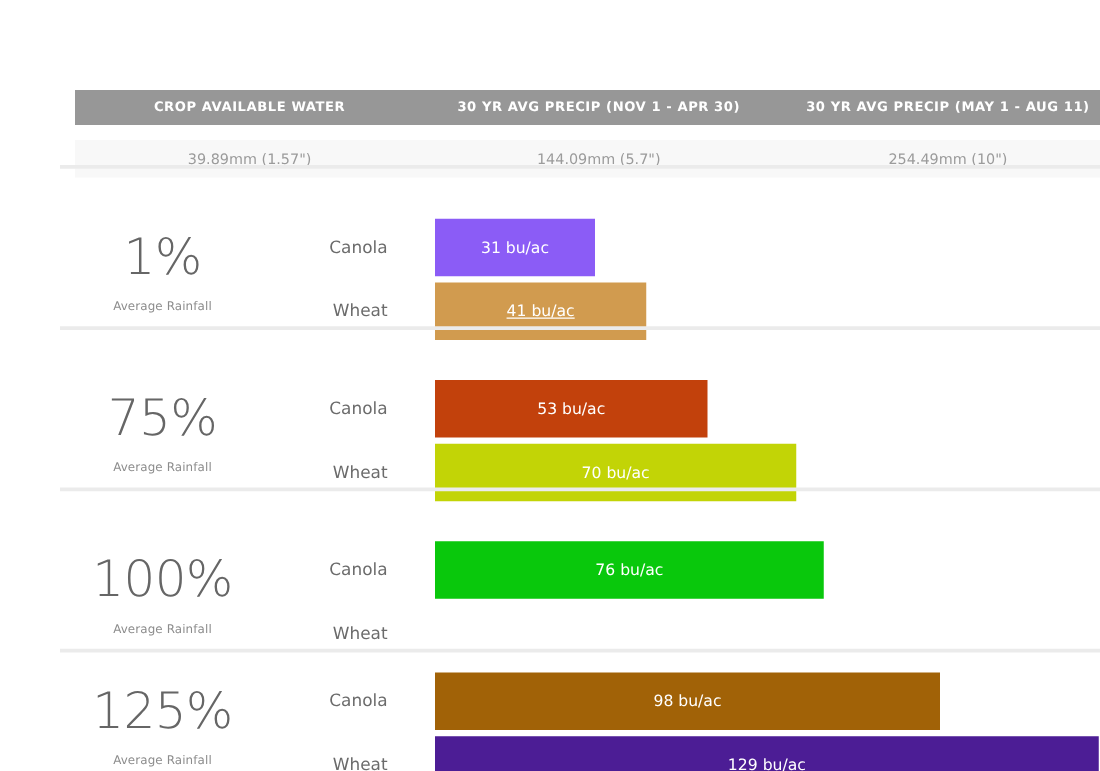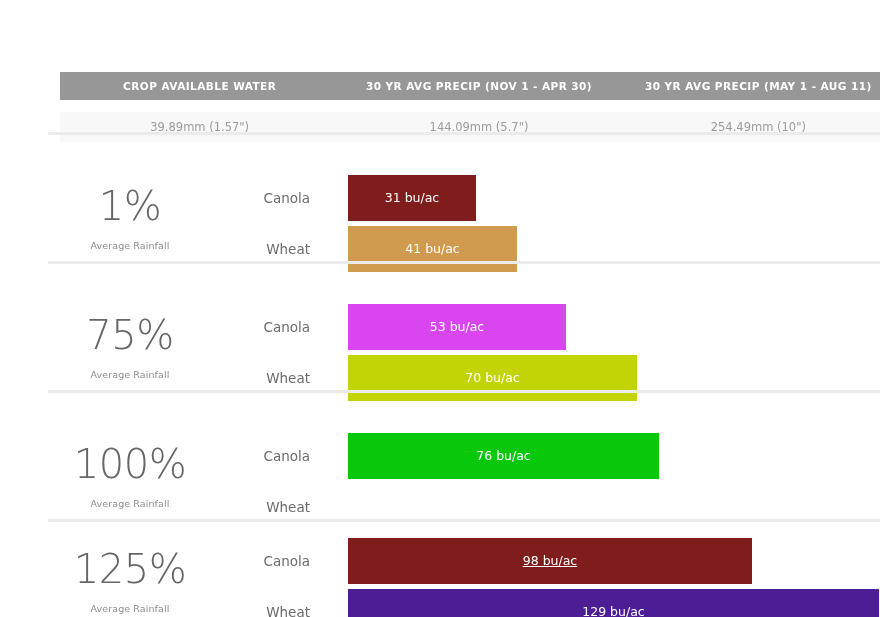--- a/index.html
+++ b/index.html
@@ -138,38 +138,38 @@
 
   <div class="divider" style="top:84px;"></div>
 
   <div class="group" style="top:88px;">
     <div class="group-label">
       <div class="group-pct">1%</div>
       <div class="group-sub">Average Rainfall</div>
     </div>
     <div class="bar-row" style="top:15px;">
       <div class="crop-name">Canola</div>
-      <div class="bar" style="width:128px;background:#7f1d1d;">31 bu/ac</div>
-    </div>
-    <div class="bar-row" style="top:66px;">
-      <div class="crop-name">Wheat</div>
-      <div class="bar" style="width:169px;background:#d19b4f;">41 bu/ac</div>
+      <div class="bar" style="width:128px;background:#8b5cf6;">31 bu/ac</div>
+    </div>
+    <div class="bar-row" style="top:66px;">
+      <div class="crop-name">Wheat</div>
+      <div class="bar" style="width:169px;background:#d19b4f;text-decoration:underline;">41 bu/ac</div>
     </div>
   </div>
 
   <div class="divider" style="top:213px;"></div>
 
   <div class="group" style="top:217px;">
     <div class="group-label">
       <div class="group-pct">75%</div>
       <div class="group-sub">Average Rainfall</div>
     </div>
     <div class="bar-row" style="top:15px;">
       <div class="crop-name">Canola</div>
-      <div class="bar" style="width:218px;background:#d946ef;">53 bu/ac</div>
+      <div class="bar" style="width:218px;background:#c2410c;">53 bu/ac</div>
     </div>
     <div class="bar-row" style="top:66px;">
       <div class="crop-name">Wheat</div>
       <div class="bar" style="width:289px;background:#c2d406;">70 bu/ac</div>
     </div>
   </div>
 
   <div class="divider" style="top:342px;"></div>
 
   <div class="group" style="top:346px;">
@@ -188,21 +188,21 @@
 
   <div class="divider" style="top:471px;"></div>
 
   <div class="group" style="top:451px;">
     <div class="group-label">
       <div class="group-pct">125%</div>
       <div class="group-sub">Average Rainfall</div>
     </div>
     <div class="bar-row" style="top:15px;">
       <div class="crop-name">Canola</div>
-      <div class="bar" style="width:404px;background:#7f1d1d;text-decoration:underline;">98 bu/ac</div>
+      <div class="bar" style="width:404px;background:#a16207;">98 bu/ac</div>
     </div>
     <div class="bar-row" style="top:66px;">
       <div class="crop-name">Wheat</div>
       <div class="bar" style="width:531px;background:#4c1d95;">129 bu/ac</div>
     </div>
   </div>
 
 </div>
 
 </body></html>

